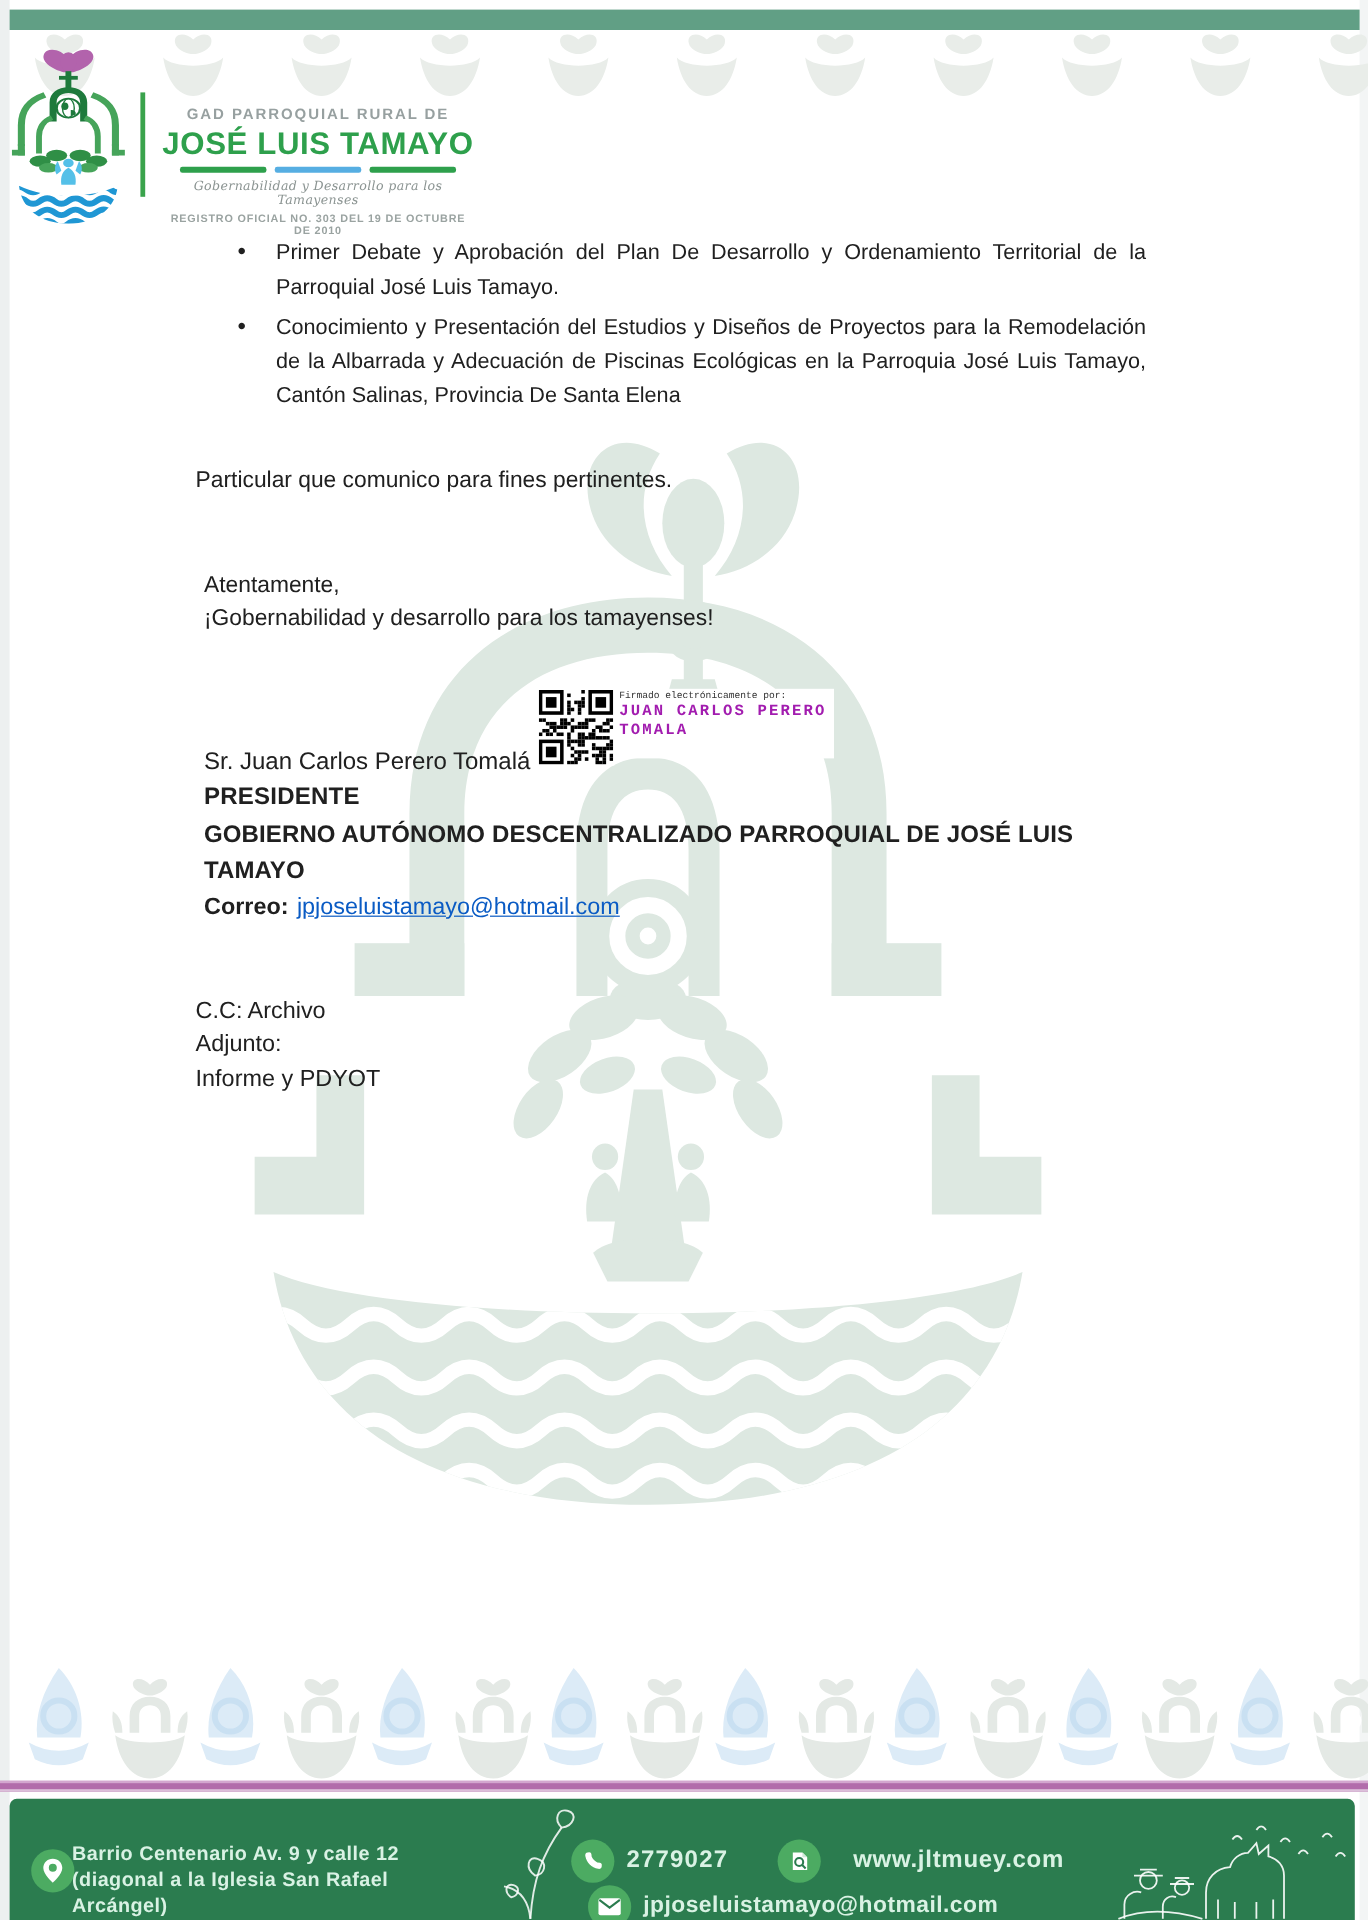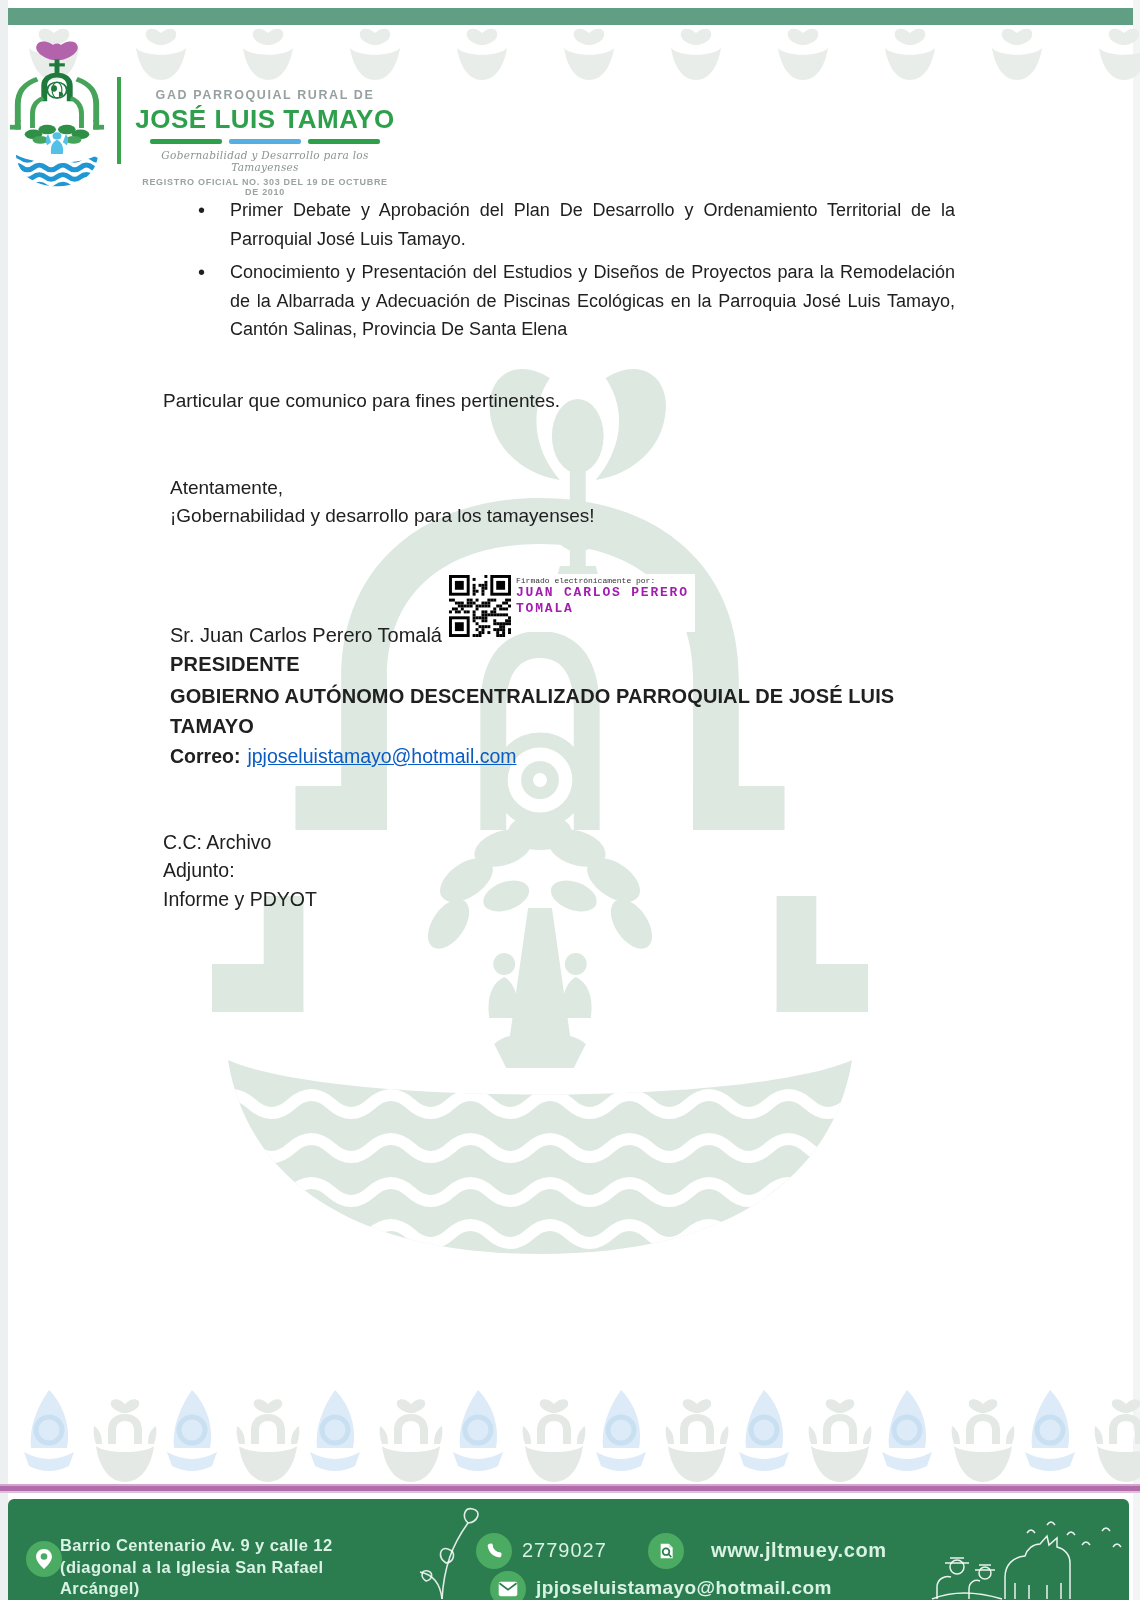--- a/index.html
+++ b/index.html
@@ -55,21 +55,21 @@
   .stamp-label{font-family:"Liberation Mono",monospace;font-size:8px;color:#333;white-space:nowrap;}
   .stamp-name{font-family:"Liberation Mono",monospace;font-size:13px;font-weight:bold;letter-spacing:1.8px;line-height:16px;color:#a21caf;white-space:nowrap;}
   .cc-block{position:absolute;left:163px;top:828px;font-size:19.5px;line-height:28.3px;}
   
   .center-watermark{position:absolute;left:212px;top:348px;z-index:0;pointer-events:none;}
   
   .magenta-line{position:absolute;left:0;top:1484px;width:1140px;height:9px;background:var(--magenta);border-top:2px solid #d3a6cf;border-bottom:2px solid #dcc0da;z-index:4;}
   .footer{position:absolute;left:8px;top:1499px;width:1121px;height:101px;background:var(--footer-bg);overflow:hidden;z-index:4;border-radius:6px 6px 0 0;}
   .footer .circle{position:absolute;border-radius:50%;background:var(--icon-circle);display:flex;align-items:center;justify-content:center;}
   .footer-address{position:absolute;left:52px;top:36px;width:334px;font-size:16.5px;line-height:21.5px;color:var(--footer-text);font-weight:bold;letter-spacing:.4px;}
-  .footer-phone{position:absolute;left:514px;top:40px;font-size:20px;color:var(--footer-text);font-weight:normal;letter-spacing:1px;}
+  .footer-phone{position:absolute;left:514px;top:40px;font-size:20px;color:var(--footer-text);font-weight:bold;letter-spacing:1px;}
   .footer-website{position:absolute;left:686px;top:40px;font-size:20px;color:var(--footer-text);font-weight:bold;letter-spacing:.6px;margin-left:17px;}
   .footer-email{position:absolute;left:528px;top:78px;font-size:19px;color:var(--footer-text);font-weight:bold;letter-spacing:.4px;}
   .art{position:absolute;pointer-events:none;}
 </style>
 </head>
 <body>
 
 <div class="page">
 
   <div class="scan-edge-left"></div>

